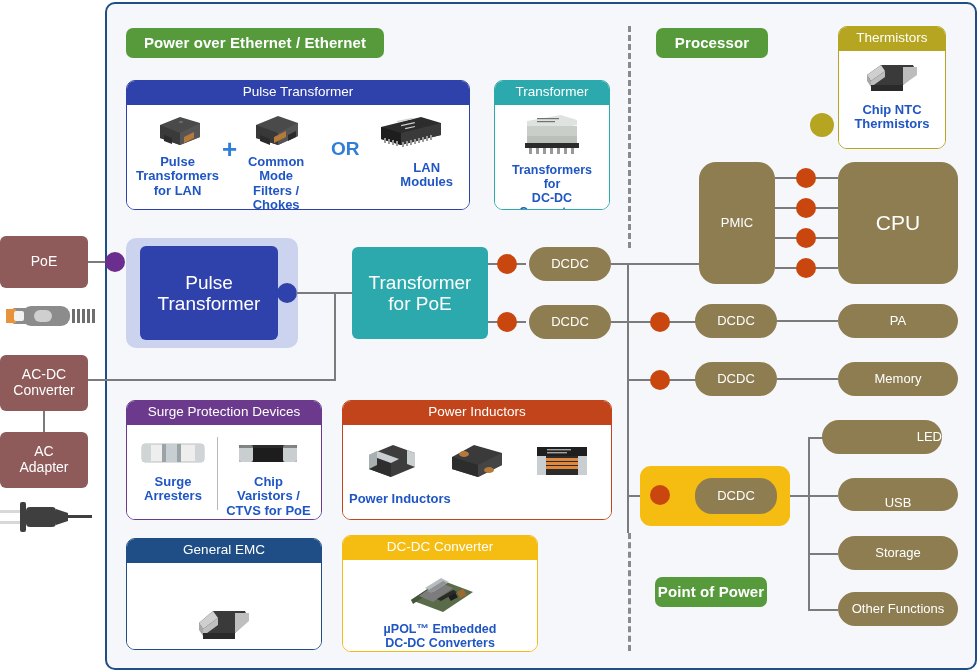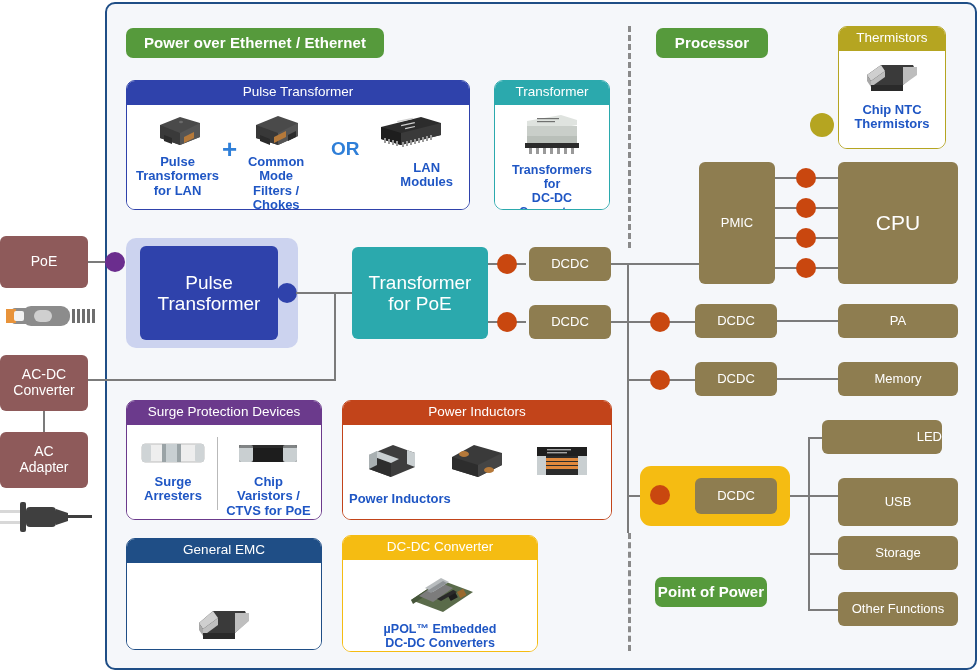--- a/index.html
+++ b/index.html
@@ -77,21 +77,21 @@
 
   
   .blk {
     border-radius: 6px;
     display: flex; align-items: center; justify-content: center;
     text-align: center;
     color: #ffffff;
     line-height: 1.12;
   }
   .blk-maroon { background: #8e5a5a; font-size: 14px; }
-  .blk-tan    { background: #8e7d50; font-size: 13px; }
+  .blk-tan    { background: #8e7d50; font-size: 13px; border-radius: 17px; }
   .blk-blue   { background: #2f42ab; font-size: 19px; }
   .blk-teal   { background: #2ba9ad; font-size: 19px; }
 
   .halo-blue  { background: #ccd3ef; border-radius: 10px; }
   .halo-gold  { background: #f5bc12; border-radius: 11px; }
 
   
   .wire  { position: absolute; background: #7b7b7b; }
   .wire-h { height: 2px; }
   .wire-v { width: 2px; }
@@ -487,21 +487,21 @@
 
   <div class="wire wire-h" style="left:790px; top:495px; width:48px;"></div>
   <div class="wire wire-v" style="left:808px; top:438px; height:172px;"></div>
 
   <div class="wire wire-h" style="left:808px; top:437px; width:30px;"></div>
   <div class="abs blk blk-tan" style="left:822px; top:420px; width:120px; height:34px;justify-content:flex-end;">
     <span>LED</span>
   </div>
 
   <div class="wire wire-h" style="left:808px; top:495px; width:30px;"></div>
-  <div class="abs blk blk-tan" style="left:838px; top:478px; width:120px; height:48px;">
+  <div class="abs blk blk-tan" style="left:838px; top:478px; width:120px; height:33px;align-items:flex-end;">
     <span>USB</span>
   </div>
 
   <div class="wire wire-h" style="left:808px; top:553px; width:30px;"></div>
   <div class="abs blk blk-tan" style="left:838px; top:536px; width:120px; height:34px;">
     <span>Storage</span>
   </div>
 
   <div class="wire wire-h" style="left:808px; top:609px; width:30px;"></div>
   <div class="abs blk blk-tan" style="left:838px; top:592px; width:120px; height:34px;">

